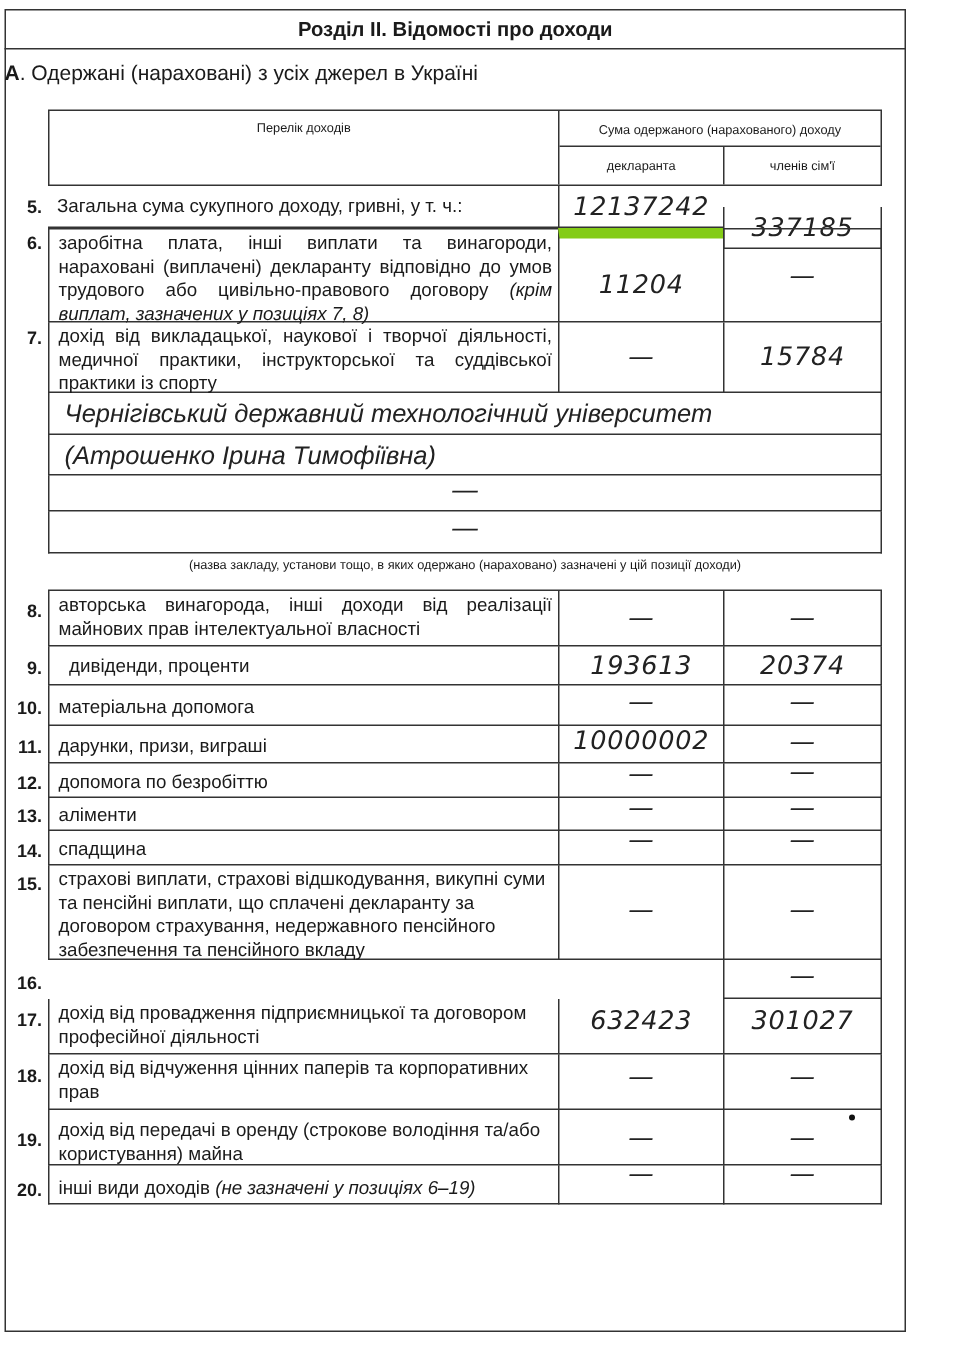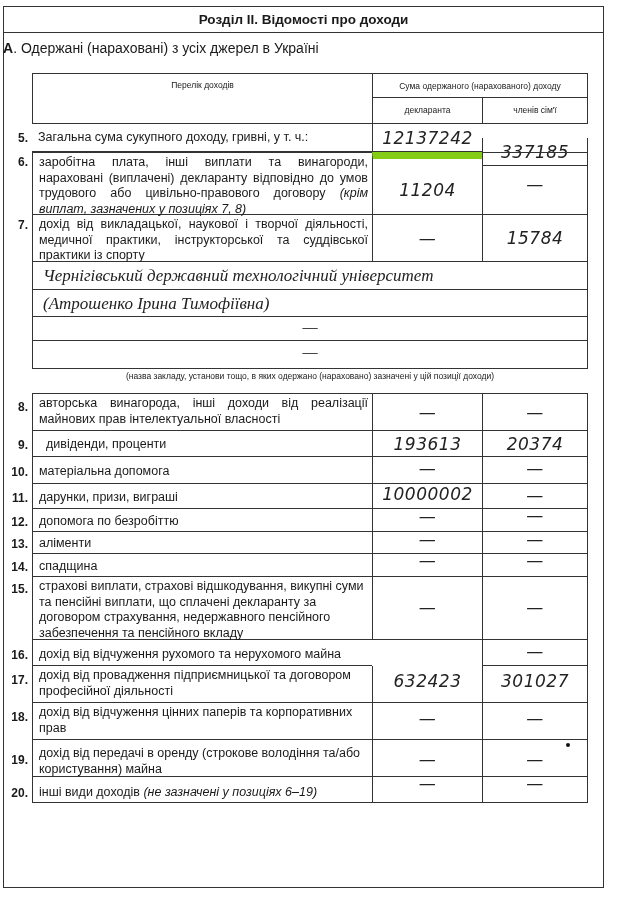--- a/index.html
+++ b/index.html
@@ -123,21 +123,21 @@
 
     
     .inst {
       position: absolute;
       left: 32px;
       width: 556px;
       box-sizing: border-box;
       border-left: 1px solid #333;
       border-right: 1px solid #333;
       border-bottom: 1px solid #333;
-      font-family: Liberation Serif, serif;
+      font-family: Liberation Sans, sans-serif;
       font-style: italic;
       font-size: 17px;
       padding-left: 10px;
       color: #222;
       white-space: nowrap;
       overflow: hidden;
     }
     .inst.center { text-align: center; padding-left: 0; }
     .inst-note {
       position: absolute;
@@ -256,21 +256,20 @@
 
 <div class="row" style="top:577px;height:63px;">
   <div class="num" style="top:5px;">15.</div>
   <div class="label" style="height:63px;text-align:left;"><span>страхові виплати, страхові відшкодування, викупні суми та пенсійні виплати, що сплачені декларанту за договором страхування, недержавного пенсійного забезпечення та пенсійного вкладу</span></div>
   <div class="v1" style="top:0;height:63px;line-height:60px;">—</div>
   <div class="v2" style="top:0;height:63px;line-height:60px;">—</div>
 </div>
 
 <div class="row" style="top:640px;height:26px;">
   <div class="num" style="top:8px;">16.</div>
-  <div class="label" style="height:26px;padding-top:7px;"><span>дохід від відчуження рухомого та нерухомого майна</span></div>
   <div class="v2" style="top:0;height:26px;line-height:22px;">—</div>
 </div>
 
 <div class="row" style="top:666px;height:37px;">
   <div class="num" style="top:7px;">17.</div>
   <div class="label" style="height:37px;text-align:left;"><span>дохід від провадження підприємницької та договором професійної діяльності</span></div>
   <div class="v1" style="top:0;height:37px;line-height:30px;">632423</div>
   <div class="v2" style="top:0;height:37px;line-height:30px;">301027</div>
 </div>
 

